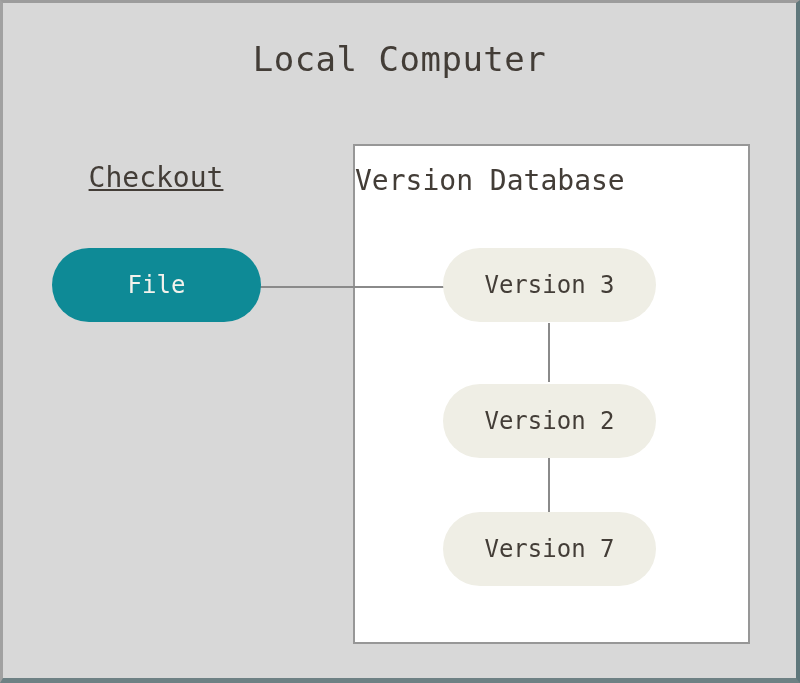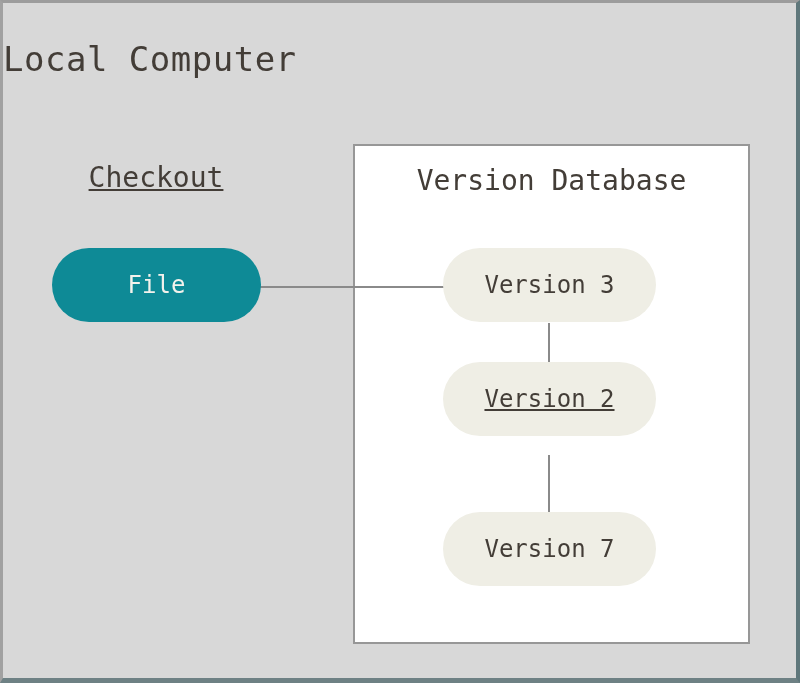--- a/index.html
+++ b/index.html
@@ -18,21 +18,21 @@
     border-right: 4px solid var(--frame-right, #5f777b);
     border-bottom: 5px solid var(--frame-bottom, #6e8184);
     font-family: "DejaVu Sans Mono", "Liberation Mono", monospace;
     overflow: hidden;
   }
   .diagram-title {
     position: absolute;
     left: 0;
     right: 0;
     top: 36px;
-    text-align: left;
+    text-align: center;
     font-size: 34px;
     color: var(--text-dark, #433d37);
     letter-spacing: 0.5px;
   }
   .section-label {
     position: absolute;
     font-size: 28px;
     color: var(--text-dark, #433d37);
     white-space: nowrap;
     text-decoration: underline;
@@ -51,21 +51,20 @@
     box-sizing: border-box;
     background: #ffffff;
     border: 2px solid var(--box-border, #979797);
     z-index: 0;
   }
   .version-db-label {
     position: absolute;
     left: 0;
     right: 0;
     top: 18px;
-    text-align: center;
     font-size: 28px;
     color: var(--text-dark, #433d37);
   }
   .pill {
     position: absolute;
     height: 74px;
     border-radius: 38.5px;
     display: flex;
     align-items: center;
     justify-content: center;
@@ -80,21 +79,21 @@
     color: var(--text-light, #f3f2ec);
   }
   .version-pill {
     left: 440px;
     width: 213px;
     background: var(--pill-beige, #efeee5);
     color: var(--text-dark, #474139);
     text-align: right;
   }
   .version-pill.v0 { top: 245px; }
-  .version-pill.v1 { top: 359px; text-decoration: underline; }
+  .version-pill.v1 { top: 381px; }
   .version-pill.v2 { top: 509px; }
   .connector {
     position: absolute;
     background: var(--line-gray, #8a8a8a);
     z-index: 1;
   }
   .connector.h-file-v3 {
     left: 255px;
     top: 283px;
     width: 188px;

